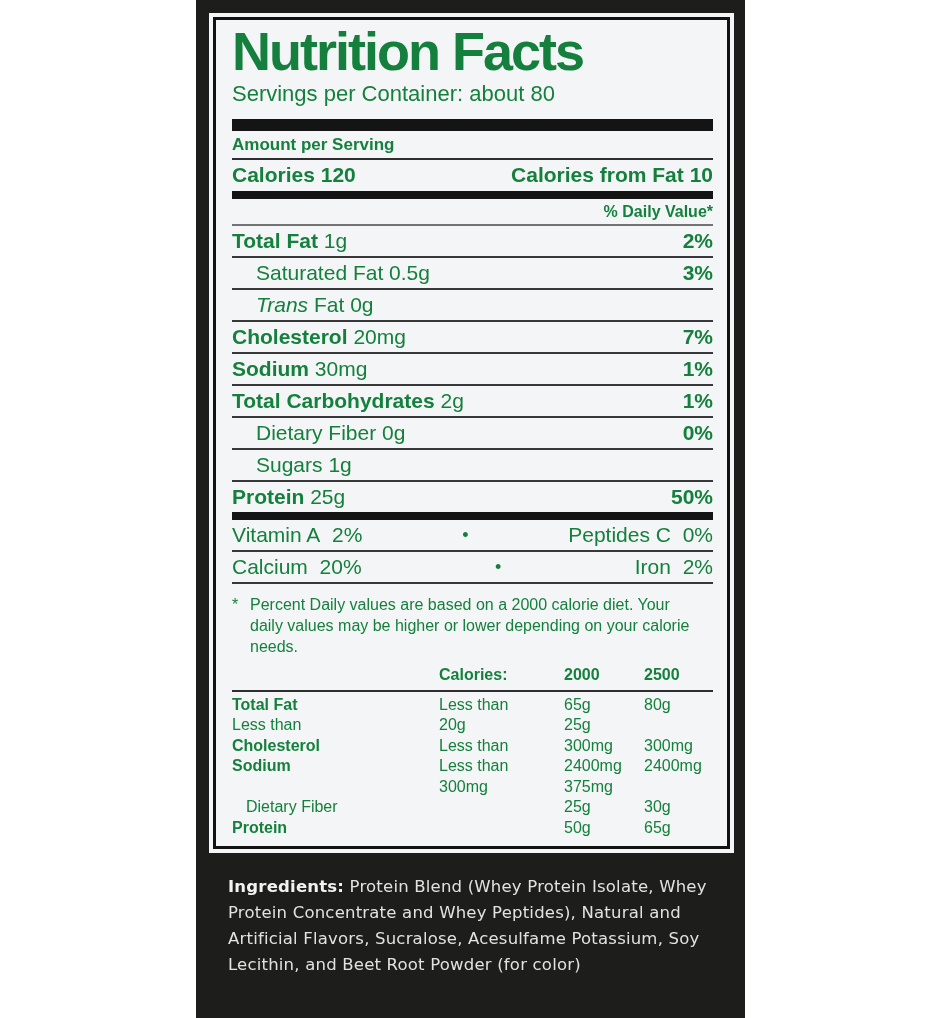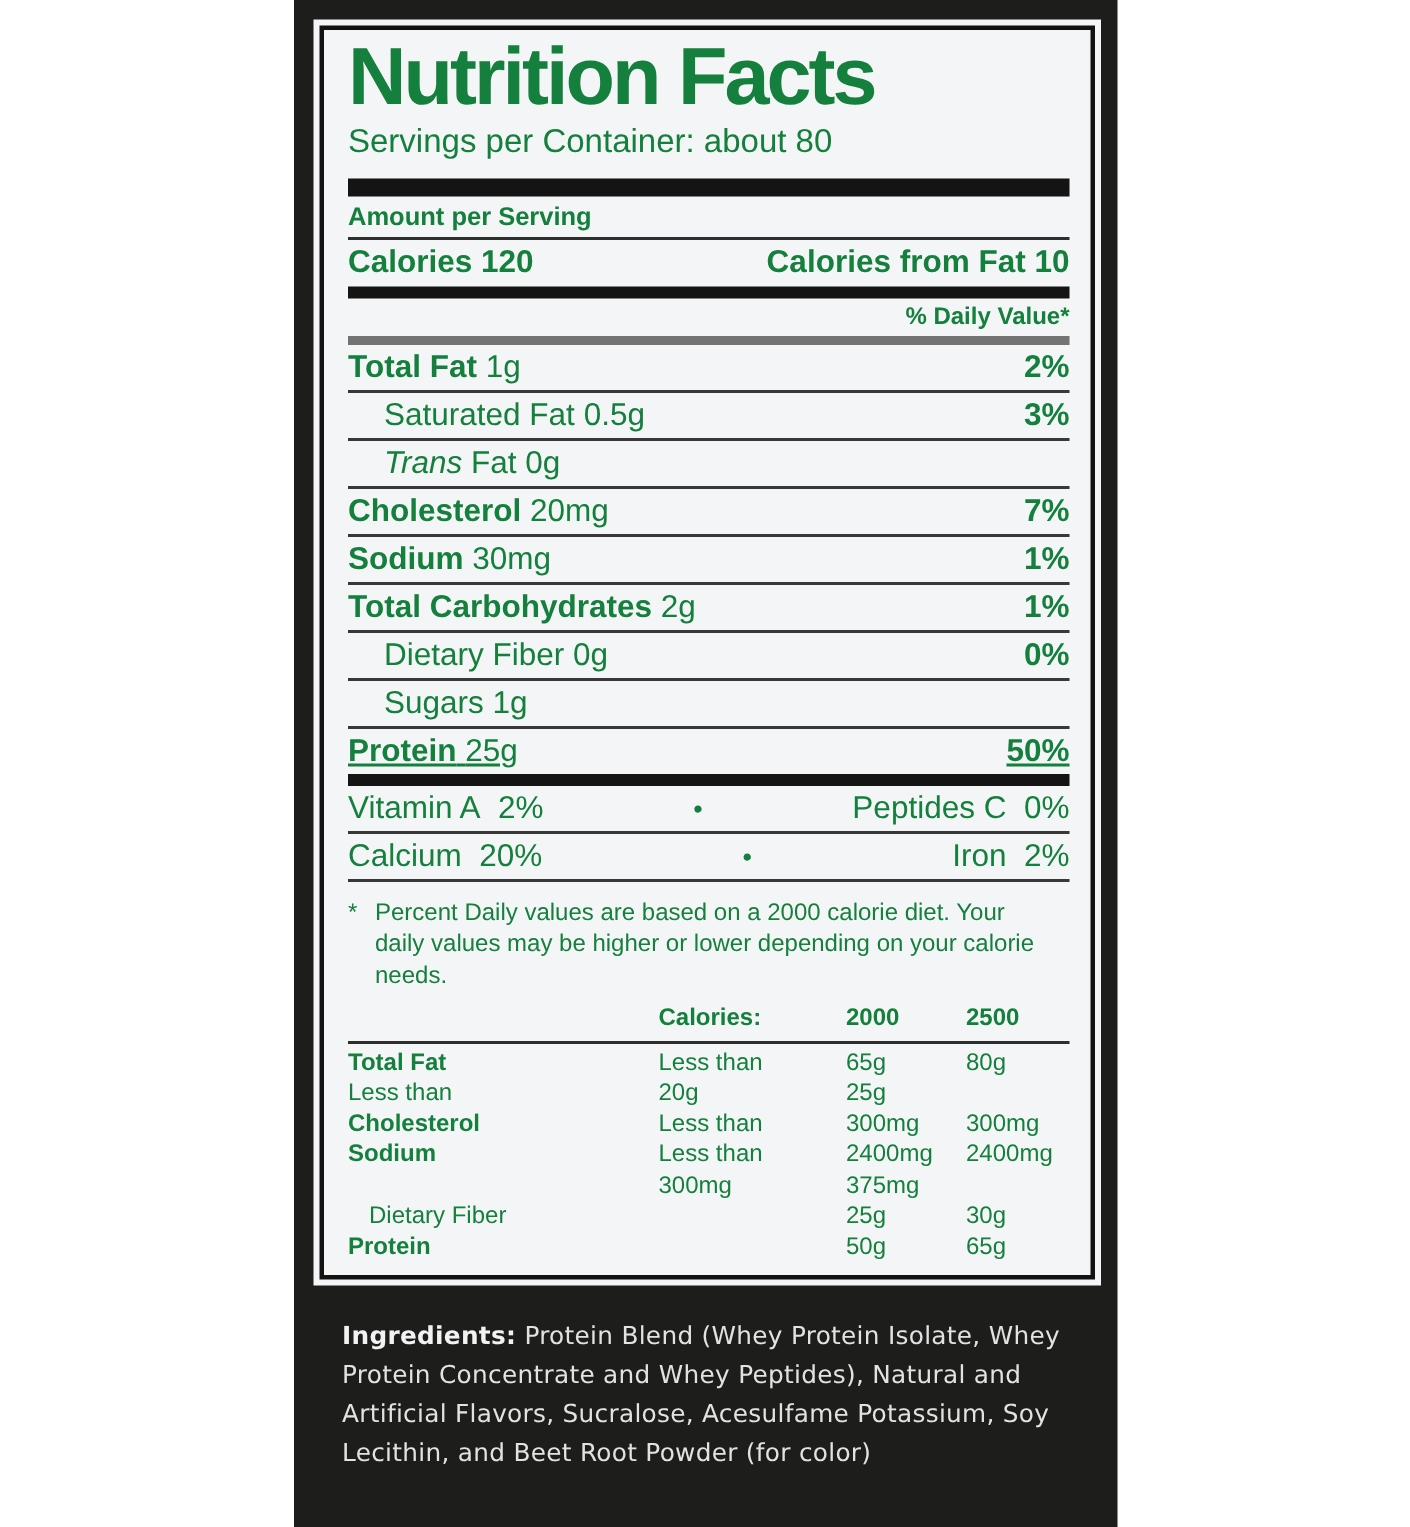--- a/index.html
+++ b/index.html
@@ -35,31 +35,31 @@
   .aps{
     font-size:17px;font-weight:bold;padding:4px 0 3px 0;
     border-bottom:2px solid #2e2e2e;
   }
   .calrow{
     display:flex;justify-content:space-between;
     font-size:21px;font-weight:bold;padding:3px 0 4px 0;
   }
   .dvhead{
     text-align:right;font-size:16px;font-weight:bold;
-    padding:4px 0 3px 0;border-bottom:6px solid #737373;
+    padding:4px 0 3px 0;border-bottom:2px solid #737373;
   }
   .nrow{
     display:flex;justify-content:space-between;align-items:flex-start;
     font-size:21px;line-height:26px;padding:2px 0;
     border-bottom:2px solid #383838;
   }
   .nrow .nname b{font-weight:bold;}
   .nrow .ind{padding-left:24px;}
   .ndv{font-weight:bold;}
-  .nrow.last{border-bottom:none;text-decoration:underline;}
+  .nrow.last{border-bottom:none;}
   .vrow{
     display:flex;justify-content:space-between;align-items:flex-start;
     font-size:21px;line-height:26px;padding:2px 0;
     border-bottom:2px solid #383838;
   }
   .vdot{font-size:18px;}
   .footnote{
     display:flex;font-size:16px;line-height:21px;margin-top:10px;
   }
   .fn-star{width:18px;flex:none;}

